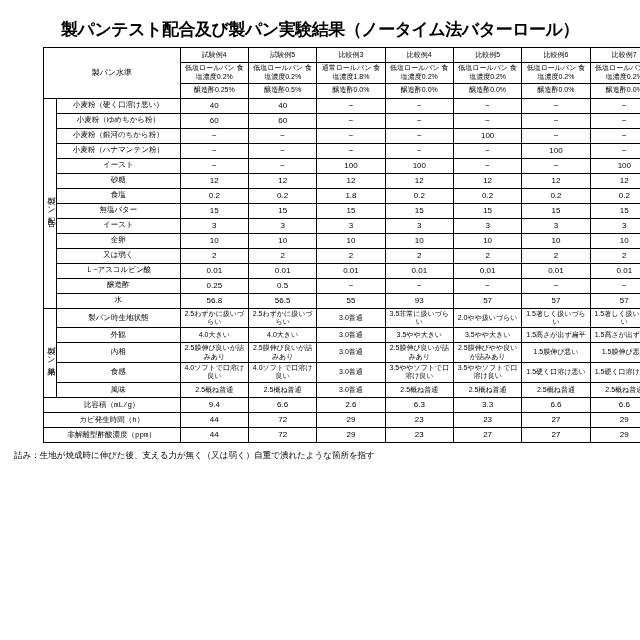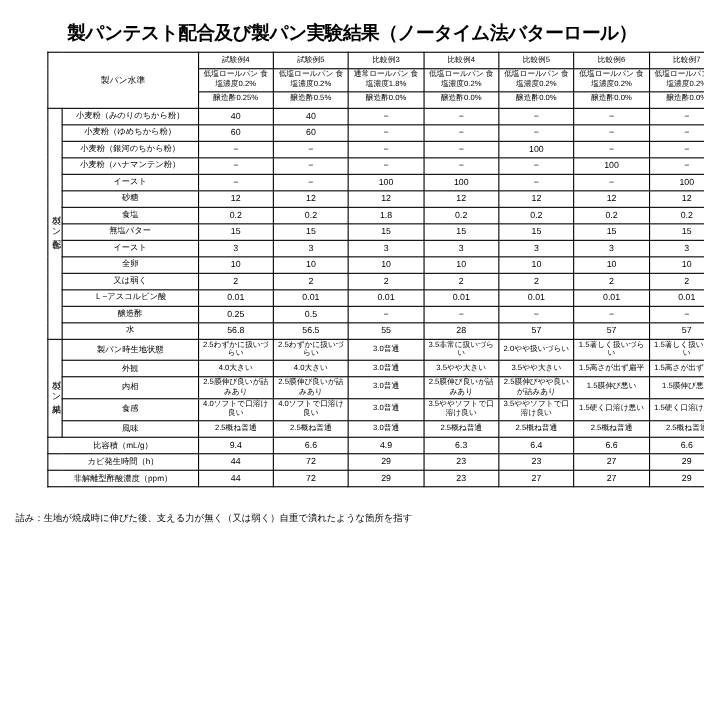--- a/index.html
+++ b/index.html
@@ -36,20 +36,21 @@
     padding:1px 2px;
     vertical-align:middle;
     text-align:center;
     font-weight:normal;
     height:12px;
   }
   td.lbl{
     text-align:left;
     padding-left:3px;
     white-space:nowrap;
+    font-family:Liberation Mono, monospace;
   }
   td.lbl-ind{
     text-align:left;
     padding-left:10px;
     white-space:nowrap;
   }
   td.side{
     width:13px;
     font-size:8px;
     line-height:1.05;
@@ -68,21 +69,21 @@
     padding:1px 1px;
   }
   .two-line{
     font-size:7px;
     line-height:1.2;
   }
   .big{font-size:8px;}
   .num{font-size:8px;}
   .footnote{
     font-size:8.5px;
-    margin-top:23px;
+    margin-top:7px;
     padding-left:2px;
   }
 </style>
 </head>
 <body>
 
 <div class="page">
 
   <div class="title">製パンテスト配合及び製パン実験結果（ノータイム法バターロール）</div>
 
@@ -147,21 +148,21 @@
         <td class="hdr-cell">醸造酢0.5%</td>
         <td class="hdr-cell">醸造酢0.0%</td>
         <td class="hdr-cell">醸造酢0.0%</td>
         <td class="hdr-cell">醸造酢0.0%</td>
         <td class="hdr-cell">醸造酢0.0%</td>
         <td class="hdr-cell">醸造酢0.0%</td>
       </tr>
 
       <tr>
         <td class="side" rowspan="14"><span class="vert">製パン配合</span></td>
-        <td class="lbl-ind">小麦粉（みのりのちから粉）</td>
+        <td class="lbl-ind">小麦粉（硬く口溶け悪い）</td>
         <td class="num">40</td>
         <td class="num">40</td>
         <td class="num">−</td>
         <td class="num">−</td>
         <td class="num">−</td>
         <td class="num">−</td>
         <td class="num">−</td>
       </tr>
       <tr>
         <td class="lbl-ind">小麦粉（ゆめちから粉）</td>
@@ -281,21 +282,21 @@
         <td class="num">−</td>
         <td class="num">−</td>
         <td class="num">−</td>
         <td class="num">−</td>
       </tr>
       <tr>
         <td class="lbl-ind">水</td>
         <td class="num">56.8</td>
         <td class="num">56.5</td>
         <td class="num">55</td>
-        <td class="num">28</td>
+        <td class="num">93</td>
         <td class="num">57</td>
         <td class="num">57</td>
         <td class="num">57</td>
       </tr>
 
       <tr>
         <td class="side" rowspan="5"><span class="vert">製パン結果</span></td>
         <td class="lbl">製パン時生地状態</td>
         <td class="two-line"><span class="l1">2.5</span><span class="l2">わずかに扱いづらい</span></td>
         <td class="two-line"><span class="l1">2.5</span><span class="l2">わずかに扱いづらい</span></td>
@@ -343,23 +344,23 @@
         <td class="two-line"><span class="l1">2.5</span><span class="l2">概ね普通</span></td>
         <td class="two-line"><span class="l1">2.5</span><span class="l2">概ね普通</span></td>
         <td class="two-line"><span class="l1">2.5</span><span class="l2">概ね普通</span></td>
         <td class="two-line"><span class="l1">2.5</span><span class="l2">概ね普通</span></td>
       </tr>
 
       <tr>
         <td colspan="2" class="lbl">比容積（mL/g）</td>
         <td class="num">9.4</td>
         <td class="num">6.6</td>
-        <td class="num">4.9</td>
+        <td class="num">2.6</td>
         <td class="num">6.3</td>
-        <td class="num">6.4</td>
+        <td class="num">3.3</td>
         <td class="num">6.6</td>
         <td class="num">6.6</td>
       </tr>
       <tr>
         <td colspan="2" class="lbl">カビ発生時間（h）</td>
         <td class="num">44</td>
         <td class="num">72</td>
         <td class="num">29</td>
         <td class="num">23</td>
         <td class="num">23</td>

